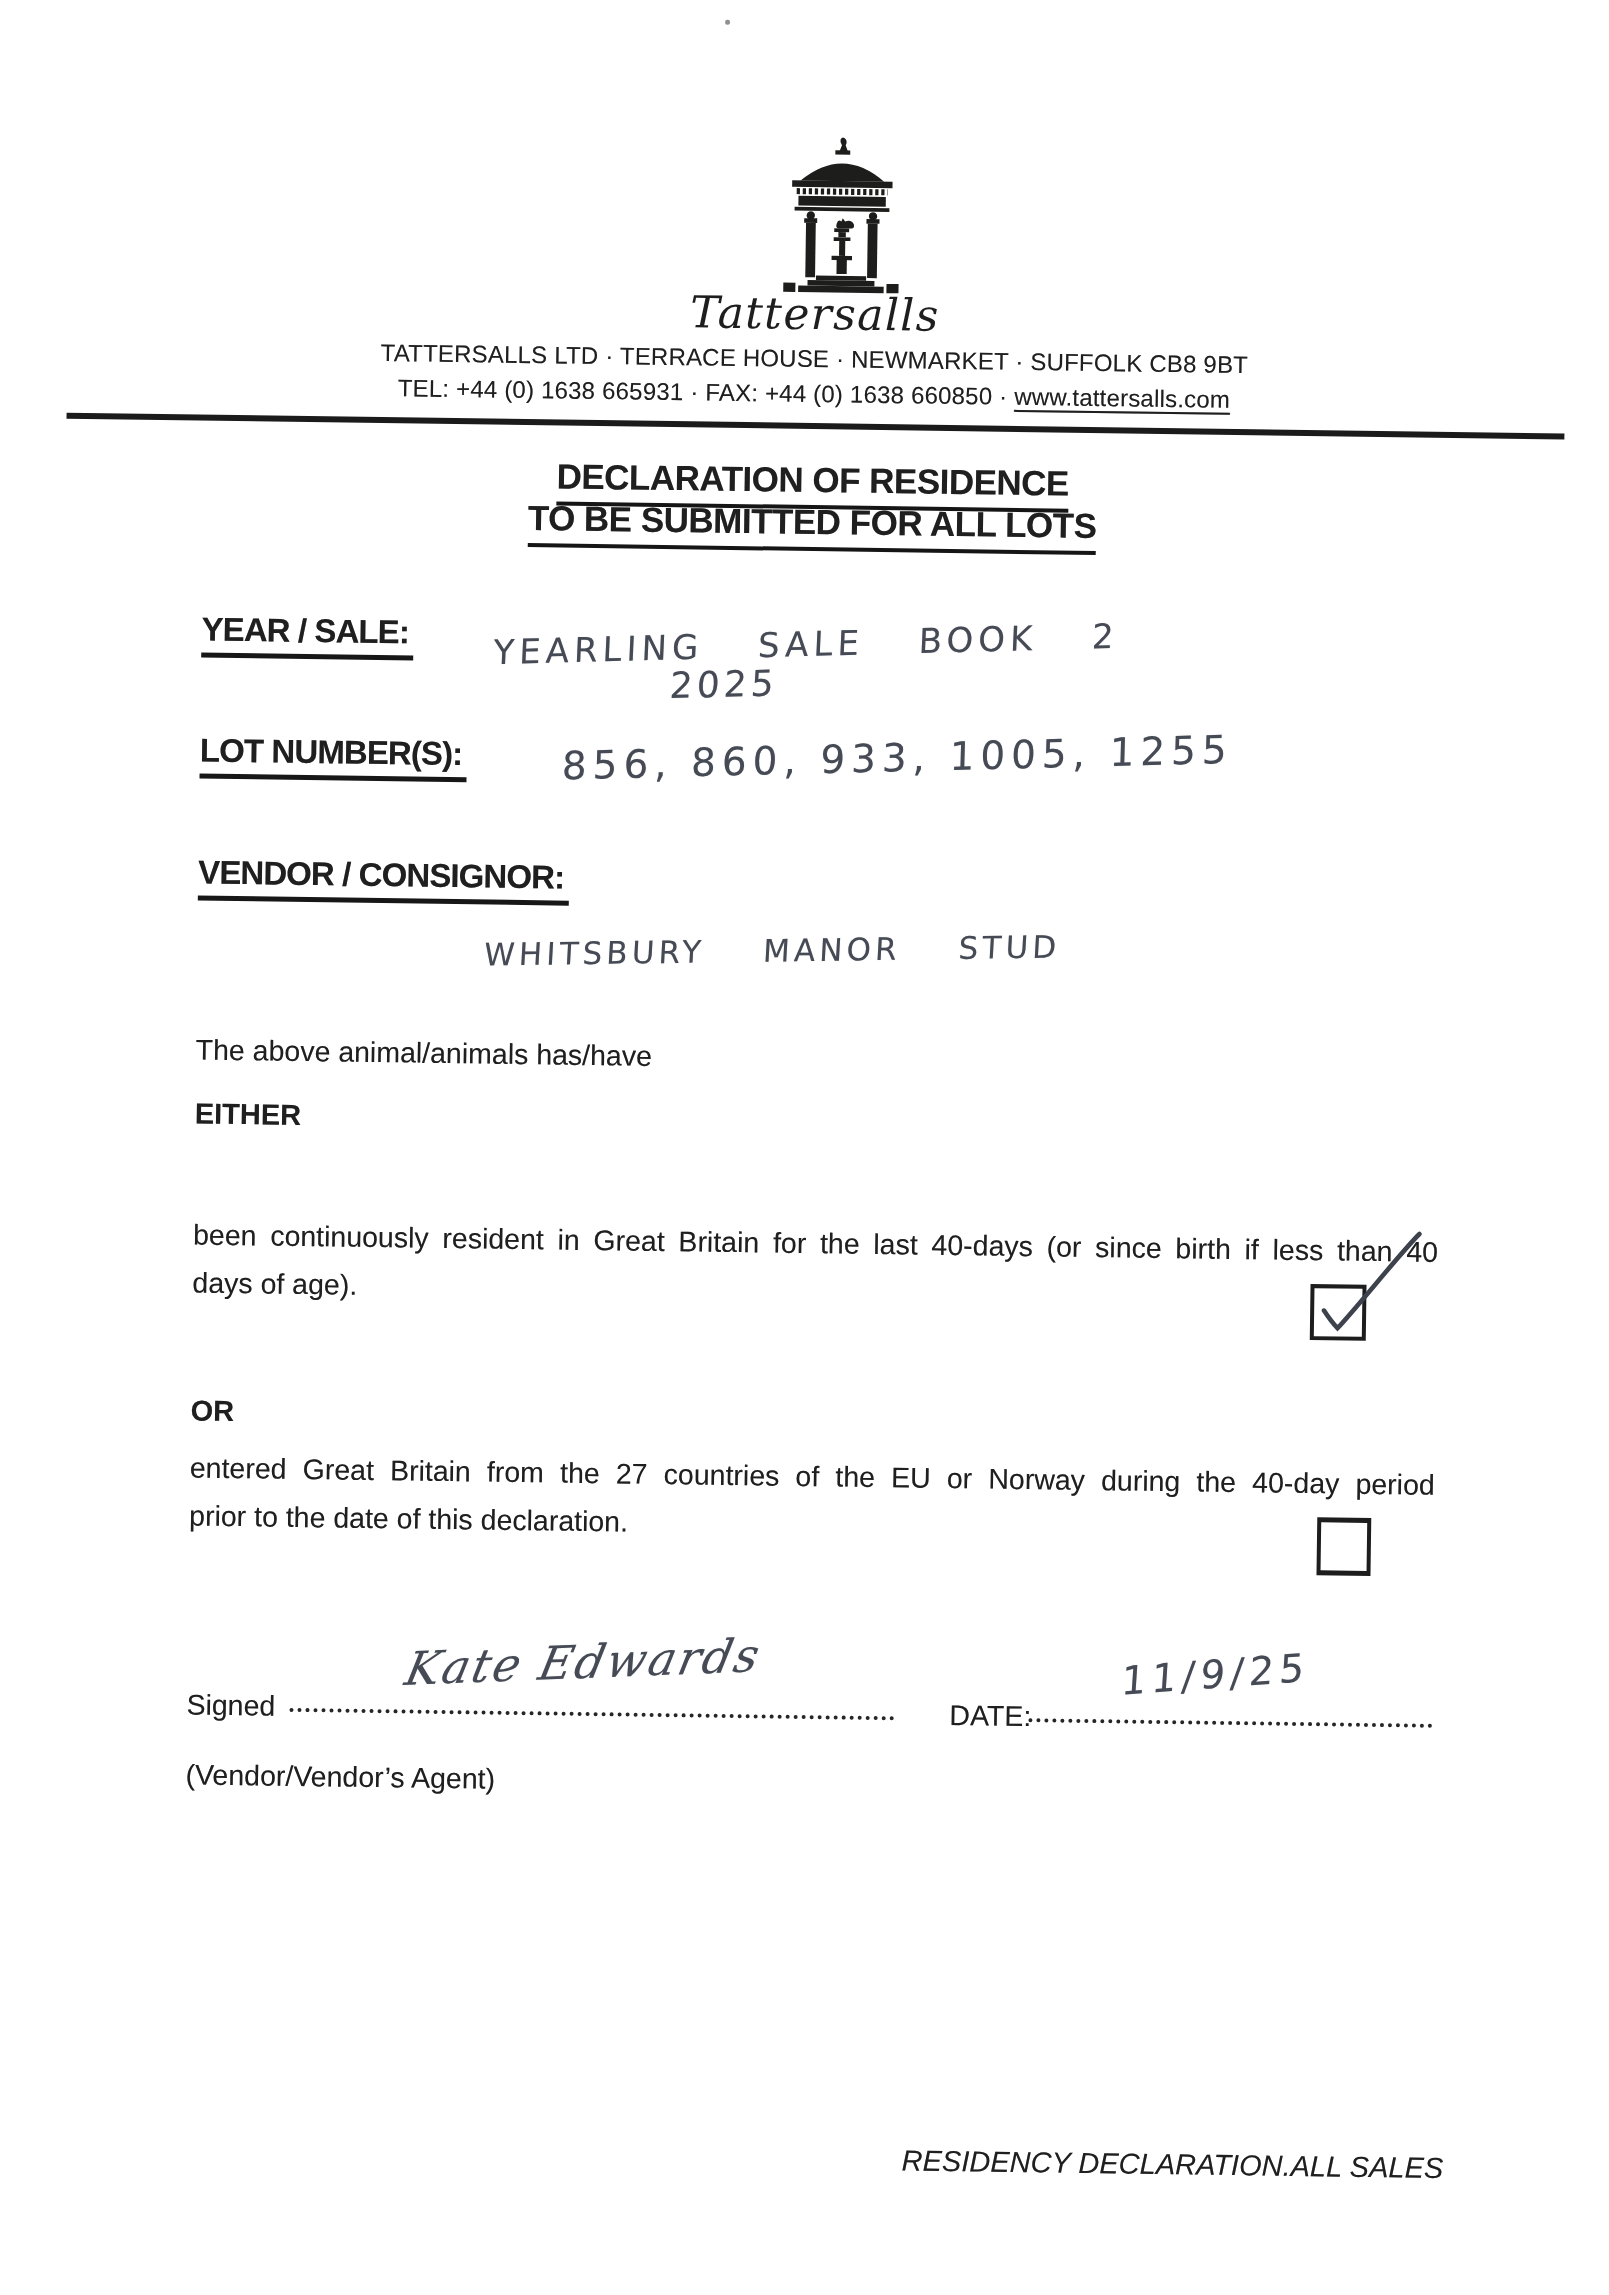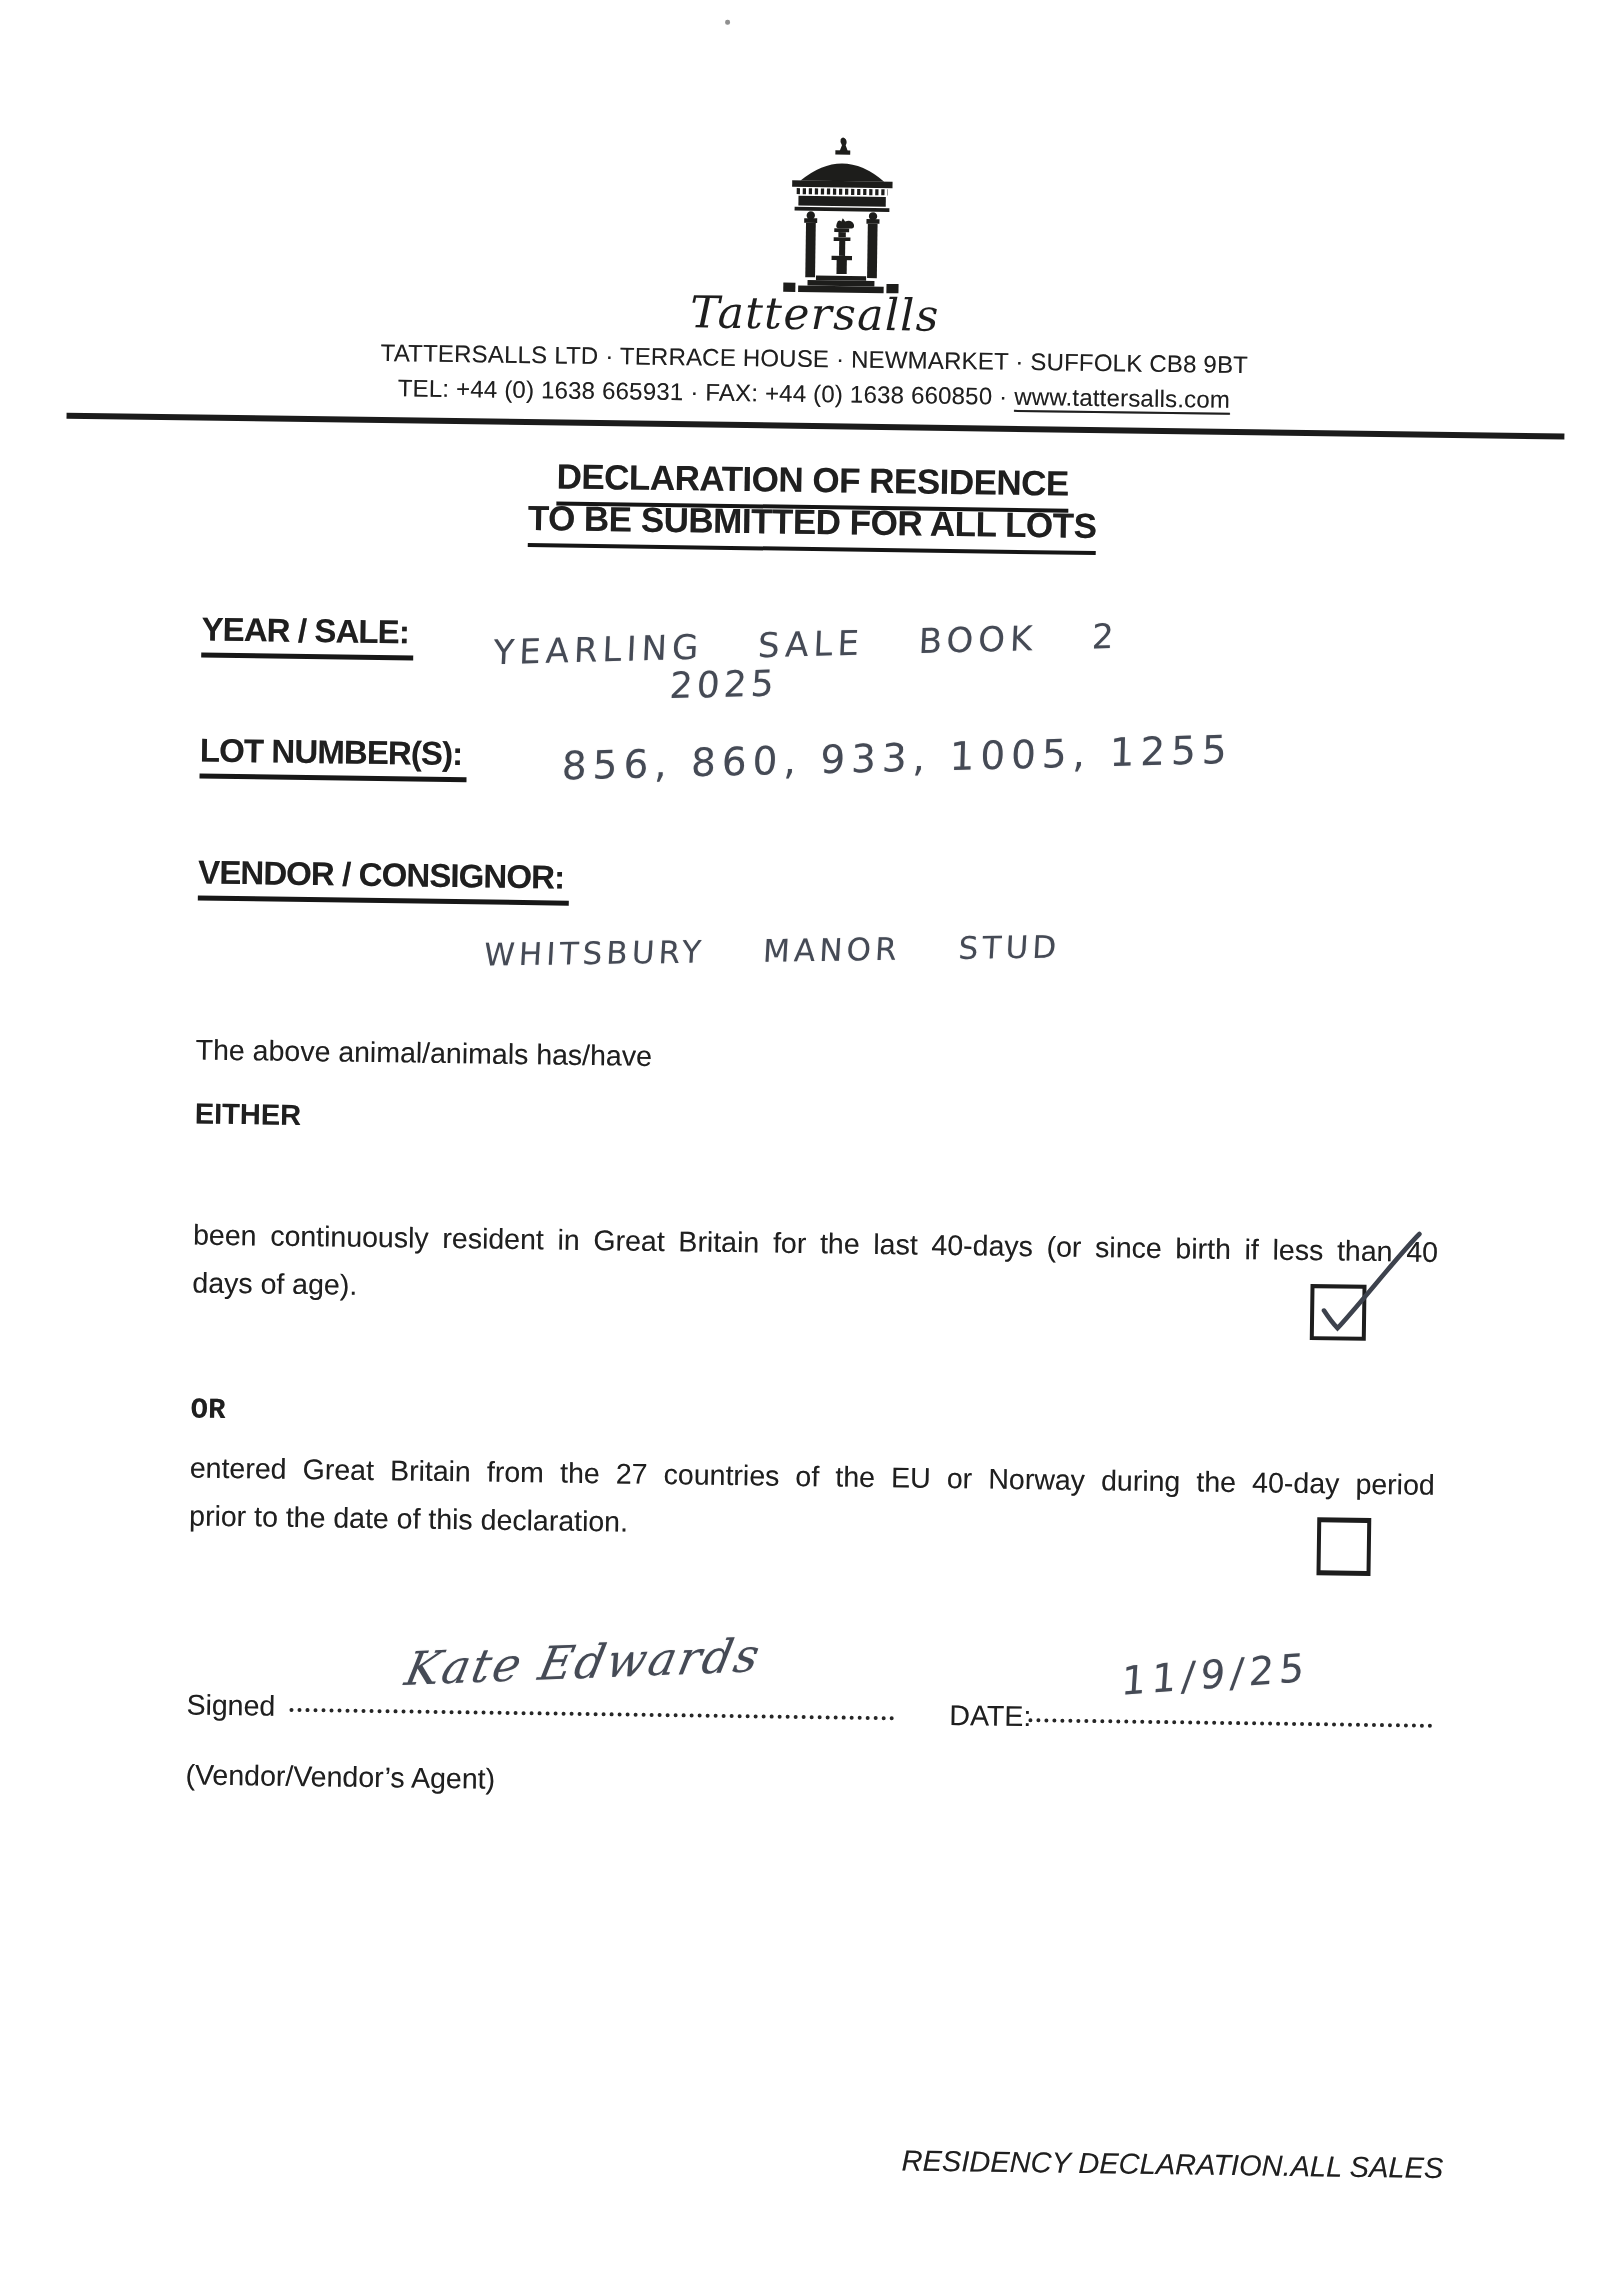--- a/index.html
+++ b/index.html
@@ -104,21 +104,21 @@
     <div class="abs body-text printed bold" style="left:196px;top:1098px;font-size:29px;">EITHER</div>
 
     <div class="abs body-text printed justify-line" style="left:196px;top:1219px;width:1245px;">been continuously resident in Great Britain for the last 40-days (or since birth if less than 40</div>
     <div class="abs body-text printed" style="left:196px;top:1267px;">days of age).</div>
 
     <div class="abs checkbox" style="left:1314px;top:1277px;width:48px;height:48px;"></div>
     <svg class="abs" style="left:1304px;top:1207px;" width="142" height="133" viewBox="0 0 310 290">
       <path d="M52 210 C60 222 72 238 82 248 C118 210 220 78 258 40" stroke="#3d424d" stroke-width="10" fill="none" stroke-linecap="round"></path>
     </svg>
 
-    <div class="abs body-text printed bold" style="left:196px;top:1395px;font-size:29px;font-family:Liberation Mono, monospace;">OR</div>
+    <div class="abs body-text printed bold" style="left:196px;top:1395px;font-size:29px;">OR</div>
 
     <div class="abs body-text printed justify-line" style="left:196px;top:1452px;width:1245px;">entered Great Britain from the 27 countries of the EU or Norway during the 40-day period</div>
     <div class="abs body-text printed" style="left:196px;top:1500px;">prior to the date of this declaration.</div>
 
     <div class="abs checkbox" style="left:1324px;top:1510px;width:46px;height:48px;border-width:5px 4.1px;"></div>
 
     <div class="abs body-text printed" style="left:196px;top:1689px;">Signed</div>
     <div class="abs dotline" style="left:299px;top:1715px;width:605px;"></div>
     <div class="abs hw sig" style="left:415px;top:1638px;font-size:46px;letter-spacing:2.3px;transform:rotate(-3deg) skewX(-14deg);">Kate Edwards</div>
 

